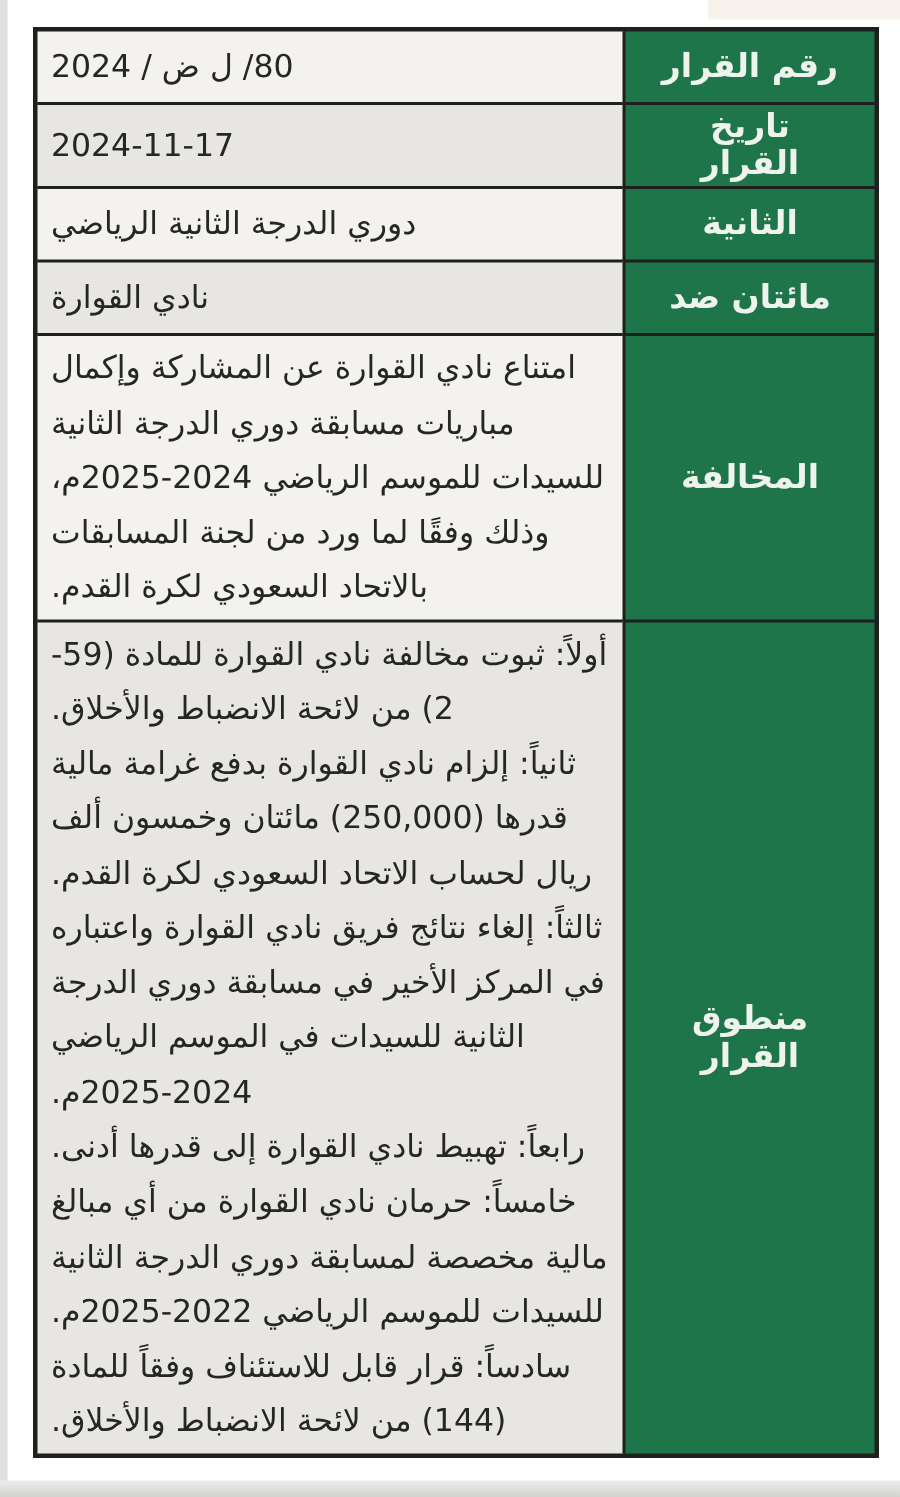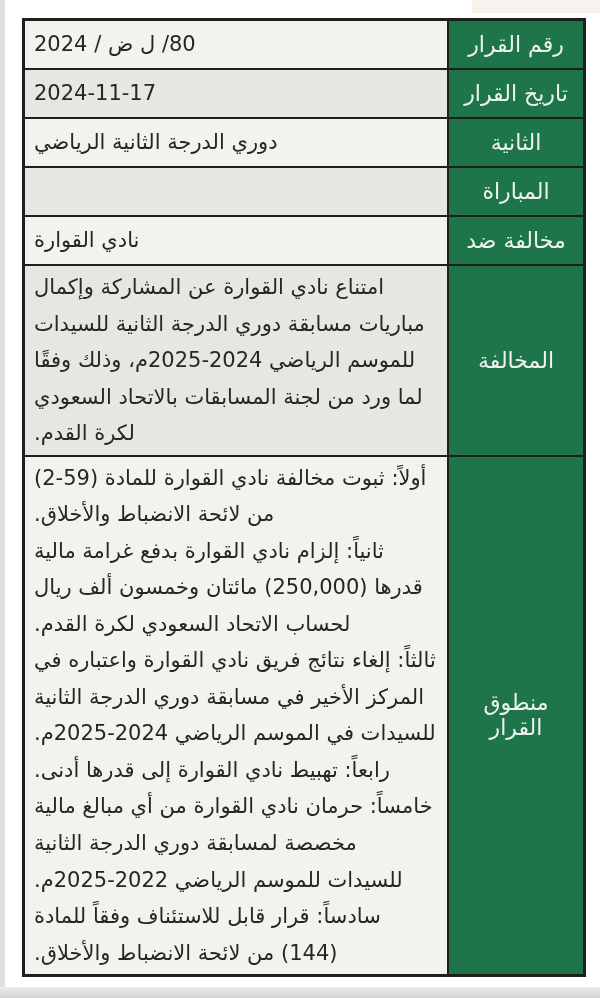--- a/index.html
+++ b/index.html
@@ -38,24 +38,24 @@
   table.decision th,
   table.decision td{
     border:2px solid var(--border);
     height:41px;
     vertical-align:middle;
   }
   th.label-cell{
     width:124px;
     background:var(--header_green);
     color:var(--label_text);
-    font-weight:normal;
+    font-weight:bold;
     font-size:22px;
     text-align:center;
-    padding:2px 5px;
+    padding:2px 21px;
   }
   td.value-cell{
     background:var(--row_light);
     color:var(--text);
     font-size:21px;
     text-align:left;
     padding:3px 9px;
   }
   tr:nth-child(even) td.value-cell{
     background:var(--row_gray);
@@ -86,27 +86,21 @@
             <div class="clause">2024-11-17</div>
           </td>
   </tr>
         <tr>
     <th class="label-cell">الثانية</th>
     <td class="value-cell">
             <div class="clause">دوري الدرجة الثانية الرياضي</div>
           </td>
   </tr>
         <tr>
-    <th class="label-cell">المباراة</th>
-    <td class="value-cell">
-            <div class="clause"></div>
-          </td>
-  </tr>
-        <tr>
-    <th class="label-cell">مخالفة ضد</th>
+    <th class="label-cell">مائتان ضد</th>
     <td class="value-cell">
             <div class="clause">نادي القوارة</div>
           </td>
   </tr>
         <tr>
     <th class="label-cell">المخالفة</th>
     <td class="value-cell">
             <div class="clause">امتناع نادي القوارة عن المشاركة وإكمال مباريات مسابقة دوري الدرجة الثانية للسيدات للموسم الرياضي 2024-2025م، وذلك وفقًا لما ورد من لجنة المسابقات بالاتحاد السعودي لكرة القدم.</div>
           </td>
   </tr>

